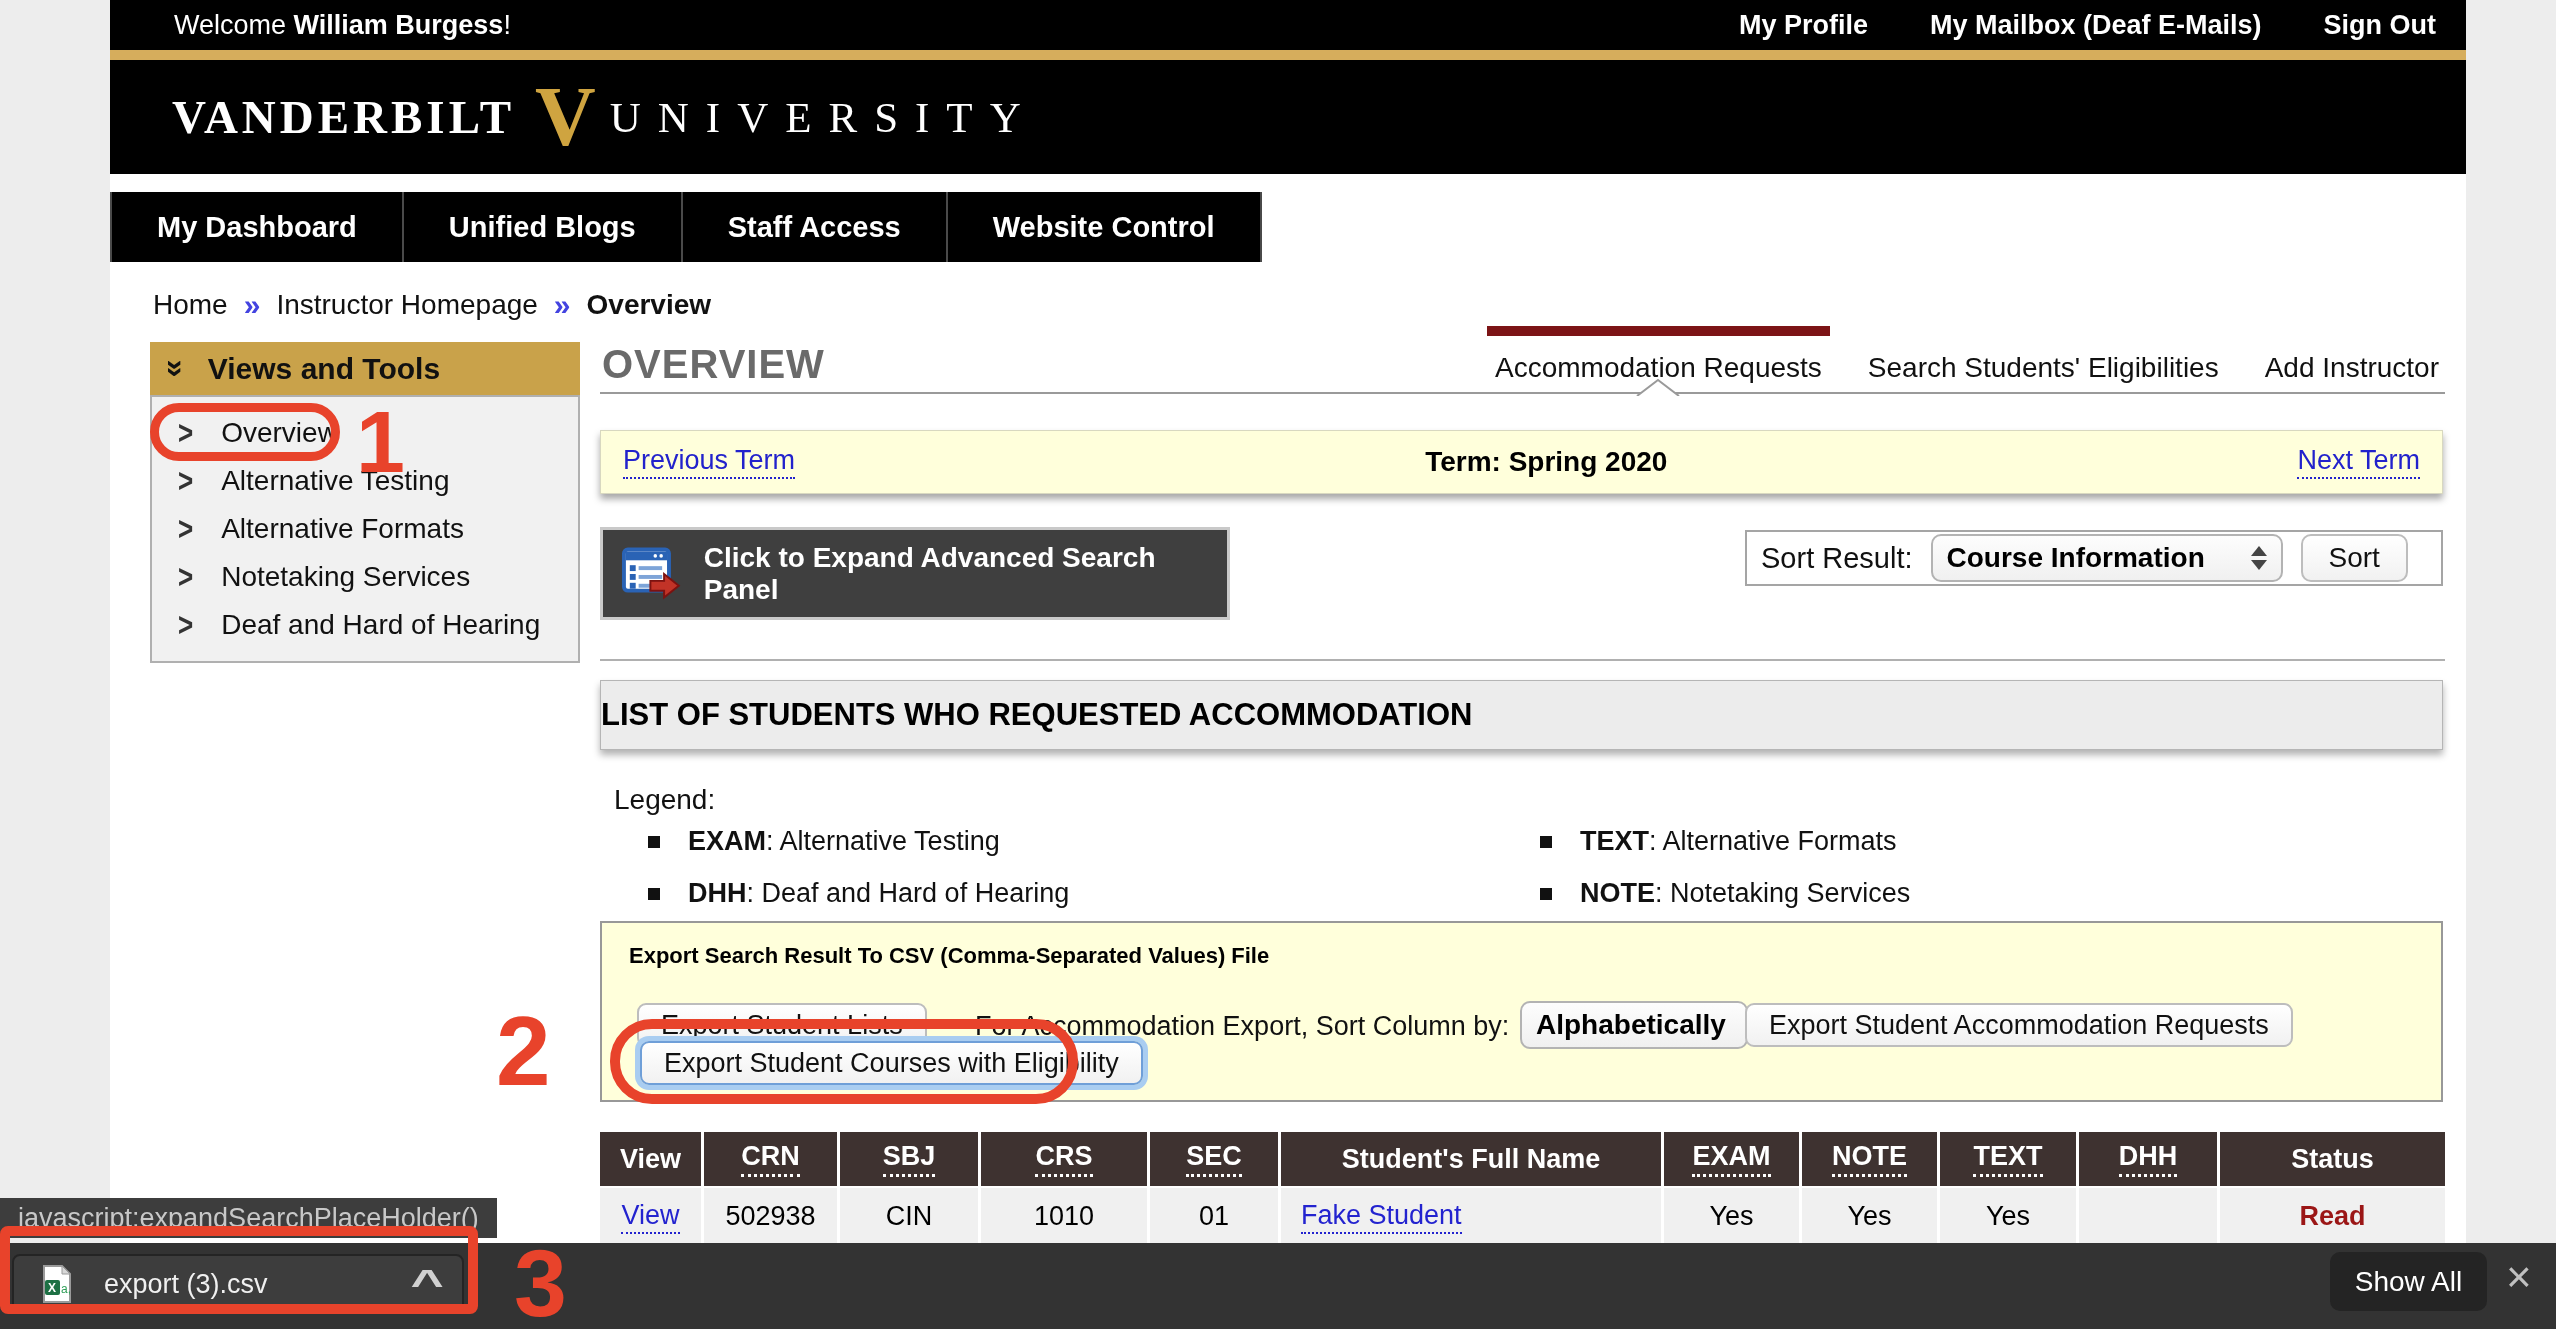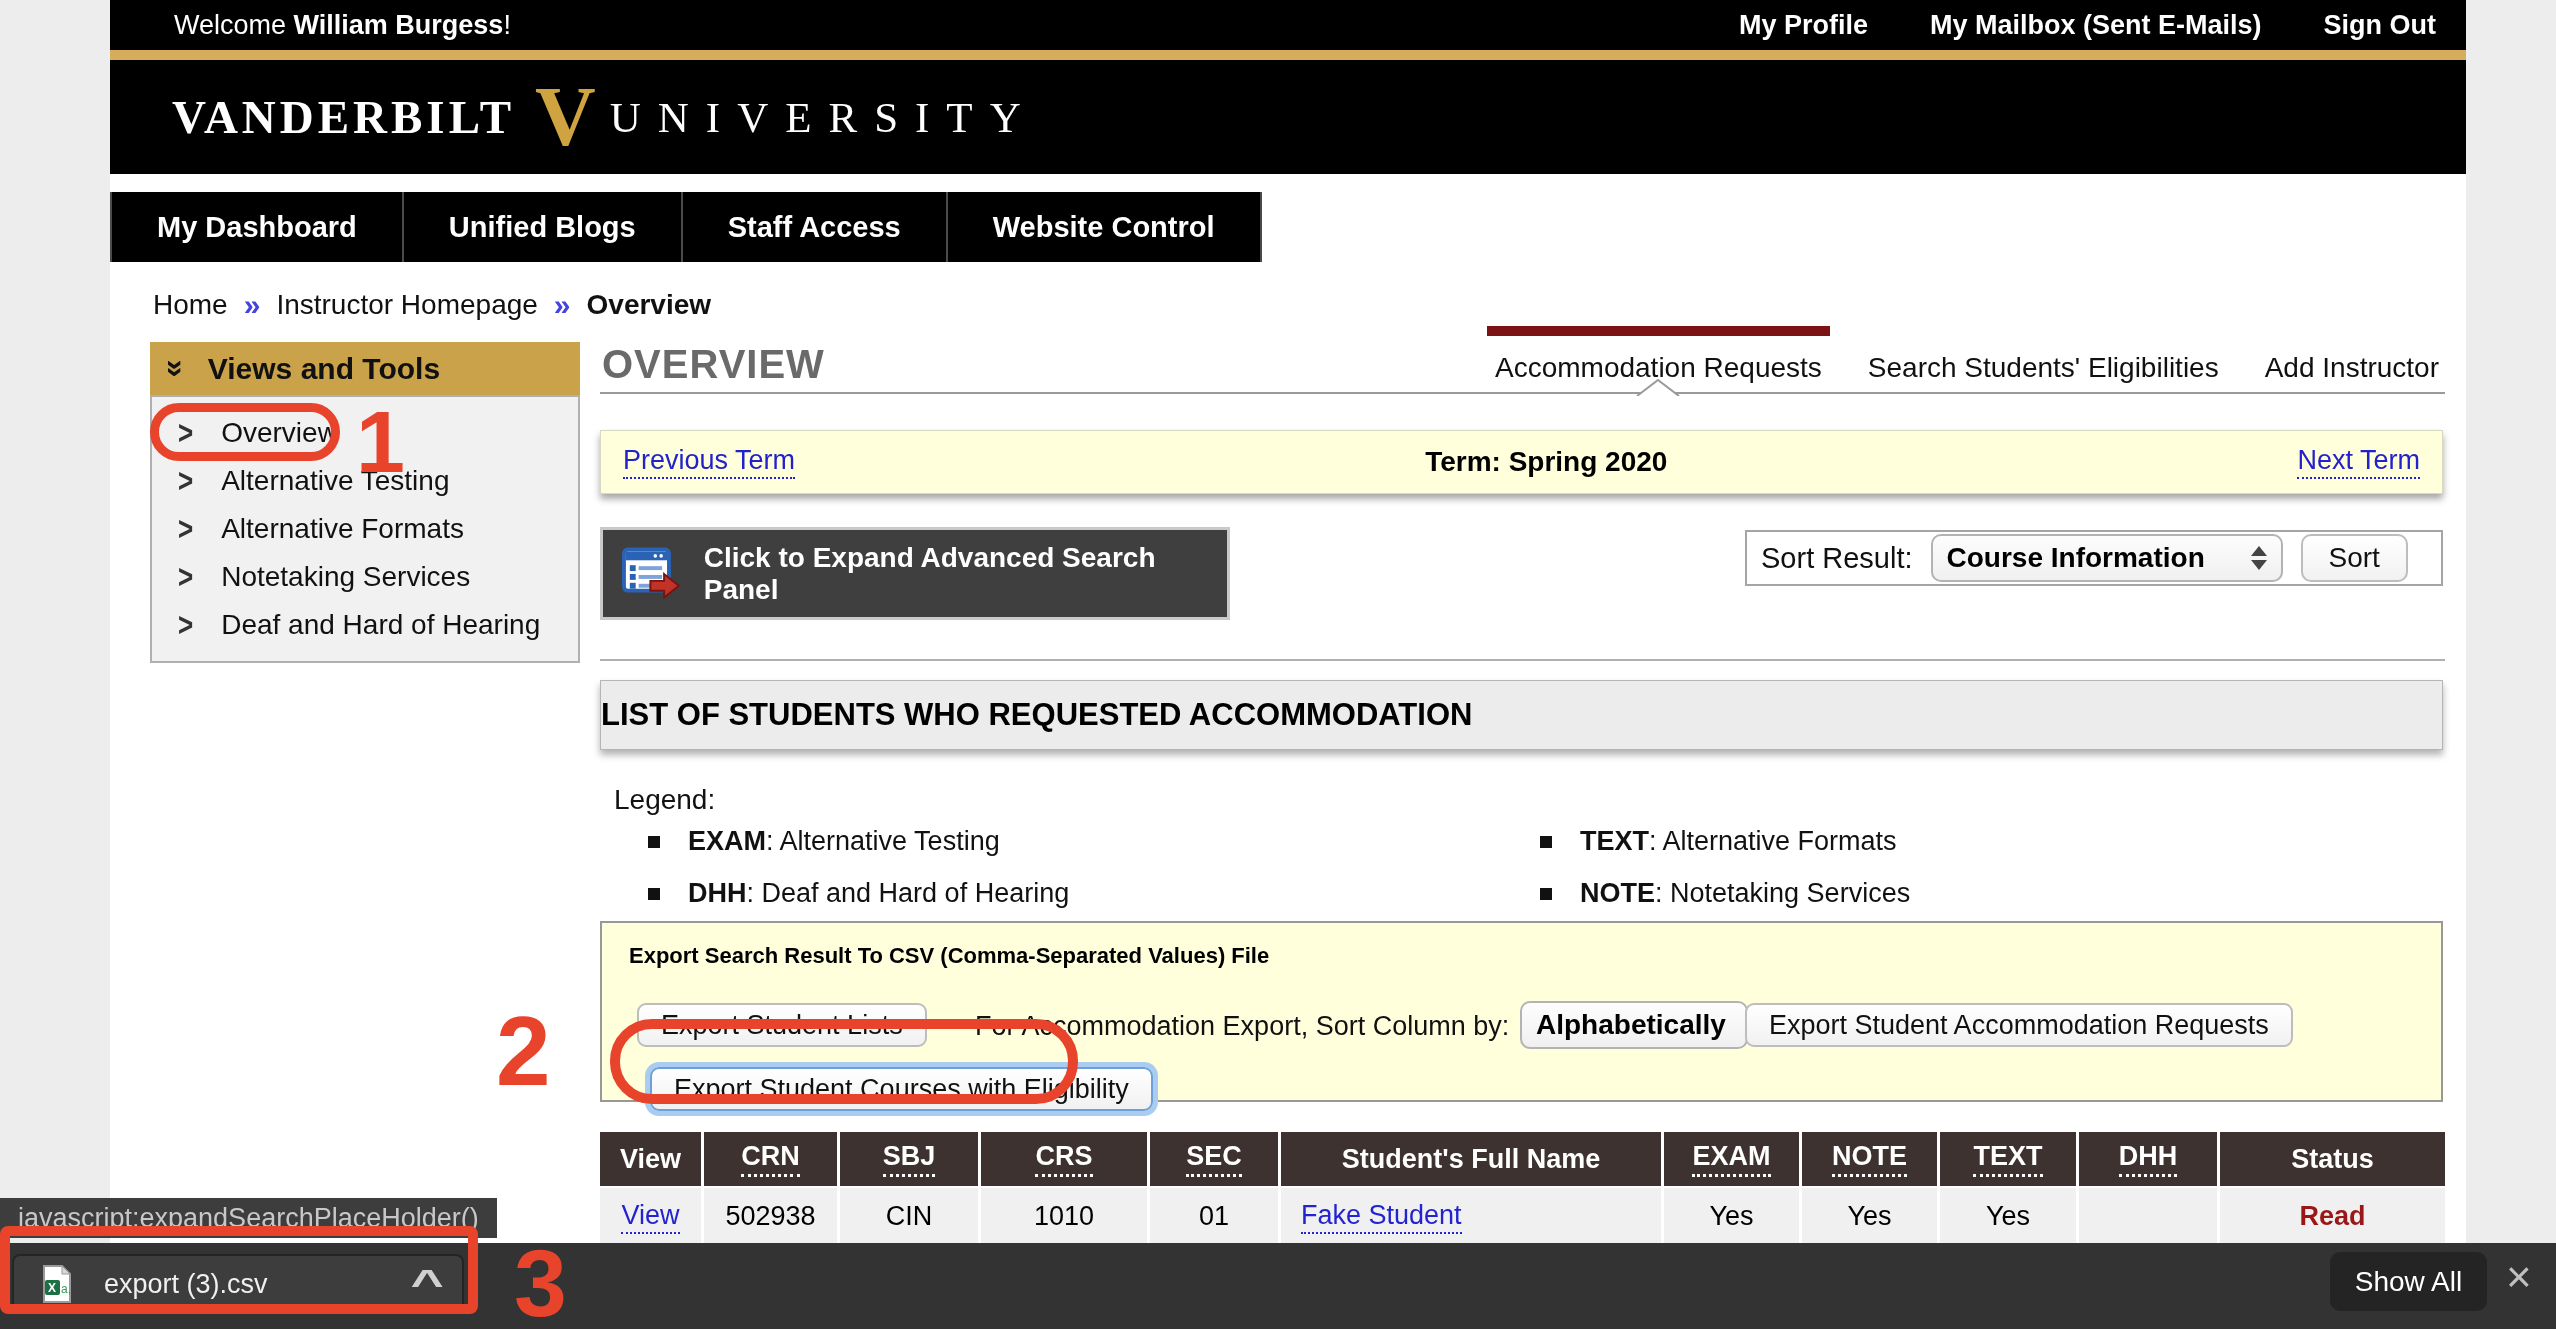--- a/index.html
+++ b/index.html
@@ -98,21 +98,21 @@
   .legend-item .bullet { width:12px; height:12px; background:#111; margin-right:28px; }
   .legend-item b { font-weight:bold; }
 
   .exportbox { position:absolute; top:921px; left:0; width:1843px; height:181px; background:#ffffdb; border:2px solid #989898; }
   .export-title { position:absolute; top:20px; left:27px; font-weight:bold; font-size:22px; color:#000; }
   .exp-btn { position:absolute; height:44px; padding:0 22px; border-radius:9px; }
   .btn-lists { top:80px; left:35px; }
   .exp-label { position:absolute; top:88px; left:373px; font-size:27px; color:#111; }
   .exp-select { position:absolute; top:78px; left:918px; width:228px; }
   .btn-accom { top:80px; left:1143px; }
-  .btn-courses { top:118px; left:48px; border:2px solid #6f9fd8; box-shadow:0 0 0 5px #a9cdf1;margin-top:26px; }
+  .btn-courses { top:118px; left:38px; border:2px solid #6f9fd8; box-shadow:0 0 0 5px #a9cdf1; }
 
   
   .tbl { position:absolute; top:1132px; left:0; width:1845px; }
   .tr { display:flex; }
   .th, .td { display:flex; align-items:center; justify-content:center; border-right:3px solid #fff; }
   .th:last-child, .td:last-child { border-right:none; }
   .th { background:#3e3230; color:#fff; font-weight:bold; font-size:27px; height:54px; }
   .th .u { border-bottom:3px dotted #fff; padding-bottom:2px; }
   .td { background:#f0f0f0; font-size:27px; color:#000; height:59px; border-top:2px solid #fff; }
   .c0{width:104px}.c1{width:136px}.c2{width:141px}.c3{width:169px}.c4{width:131px}
@@ -149,21 +149,21 @@
 
 <div class="viewport">
   <div class="site">
 
     <div class="topbar">
       <div class="welcome">
         <span>Welcome </span><b>William Burgess</b><span>!</span>
       </div>
       <div class="links">
         <span>My Profile</span>
-        <span>My Mailbox (Sent E-Mails)</span>
+        <span>My Mailbox (Deaf E-Mails)</span>
         <span>Sign Out</span>
       </div>
     </div>
     <div class="goldstrip"></div>
 
     <div class="banner">
       <span class="brand-left">VANDERBILT</span>
       <span class="brand-v">V</span>
       <span class="brand-right">UNIVERSITY</span>
     </div>

